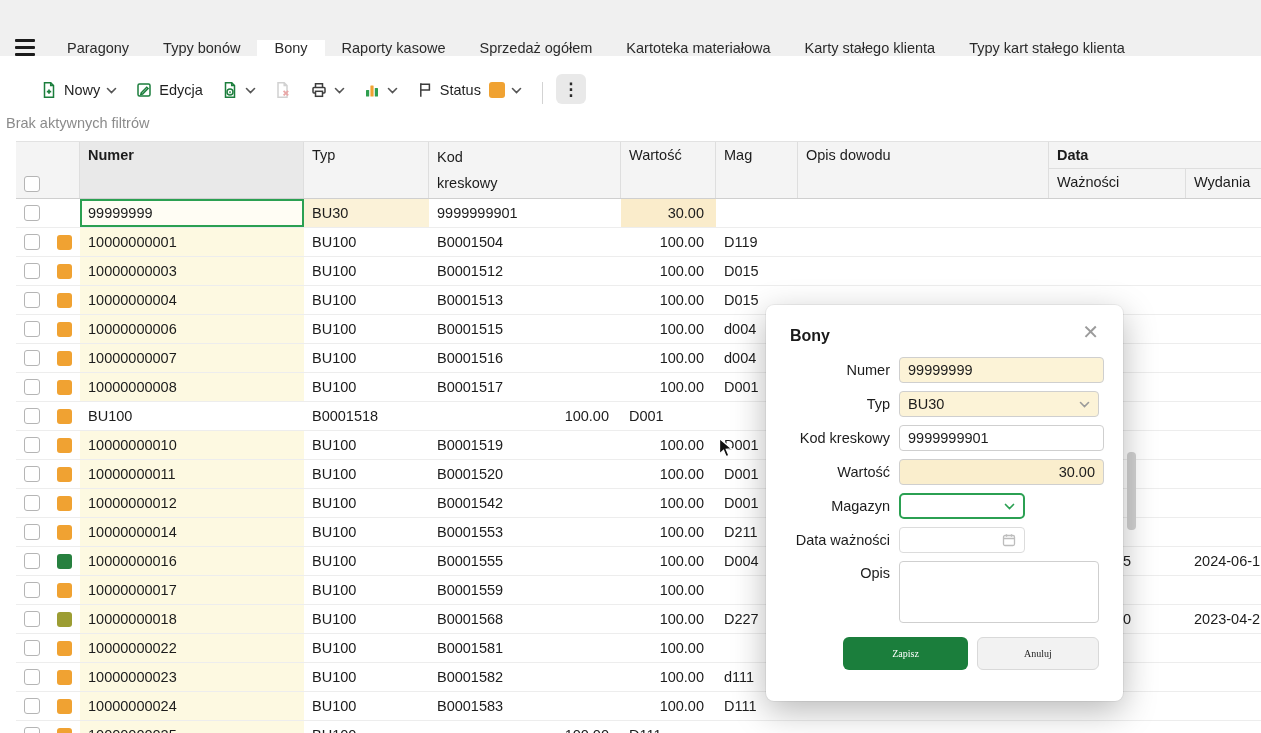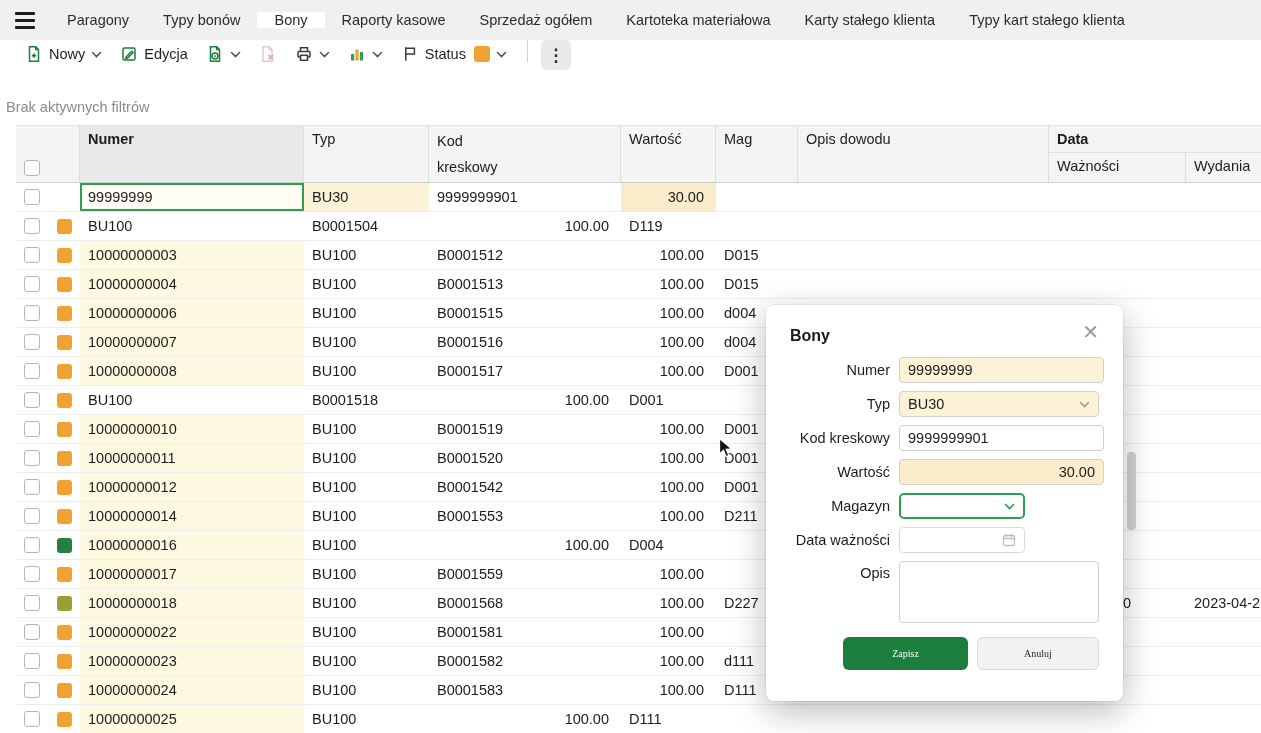--- a/index.html
+++ b/index.html
@@ -3,29 +3,29 @@
 <meta charset="utf-8">
 <style>
   * { box-sizing: border-box; margin: 0; padding: 0; }
   html,body { width:1261px; height:733px; overflow:hidden; }
   body {
     position:relative; background:#fff; color:#1f1f1f;
     font-family:"Liberation Sans", sans-serif; font-size:14.5px;
   }
 
   
-  .nav { height:40px; background:#f0f0f0; display:flex; align-items:center; }
+  .nav { height:56px; background:#f0f0f0; display:flex; align-items:flex-end; }
   .burger { width:50px; display:flex; flex-direction:column; justify-content:center; align-items:center; gap:4px; cursor:pointer; background:none; border:none; }
   .burger i { display:block; width:20px; height:3px; background:#1c1c1c; border-radius:1px; }
   .tabs { display:flex; align-items:stretch; }
   .tab { padding:0 17px; display:flex; align-items:center; color:#2b2b2b; cursor:pointer; white-space:nowrap; }
   .tab.on { background:#fff; }
 
   
-  .toolbar { height:48px; background:#fff; display:flex; align-items:flex-start; padding-left:18px; gap:4px; }
+  .toolbar { height:48px; background:#fff; display:flex; align-items:flex-end; padding-left:33px; gap:4px; }
   .tbtn { display:flex; align-items:center; gap:6px; background:none; border:none; padding:5px 7px; border-radius:6px; font-family:inherit; font-size:14.5px; color:#1f1f1f; cursor:pointer; }
   .tbtn.disabled { opacity:.45; cursor:default; }
   .chev { flex:none; }
   .vsep { width:1px; height:22px; background:#d3d3d3; margin:0 9px; }
   .kebab { width:30px; height:30px; background:#e9e9e9; border:none; border-radius:6px; font-size:17px; font-weight:700; color:#2b2b2b; cursor:pointer; display:flex; align-items:center; justify-content:center; }
   .status-square { width:16px; height:16px; border-radius:3px; background:#f0a232; margin-left:2px; }
 
   
   .filters { height:37px; display:flex; align-items:center; padding-left:6px; color:#8b8b8b; }
 
@@ -237,20 +237,21 @@
         <div class="c wyd"></div>
       </div>
 
       <div class="trow grid-cols">
         <div class="c cb-c">
           <span class="cb"></span>
         </div>
         <div class="c st-c">
           <span class="sq v-orange"></span>
         </div>
+        <div class="c numer">10000000001</div>
         <div class="c typ">BU100</div>
         <div class="c kod">B0001504</div>
         <div class="c wart">100.00</div>
         <div class="c mag">D119</div>
         <div class="c opis"></div>
         <div class="c wazn"></div>
         <div class="c wyd"></div>
       </div>
 
       <div class="trow grid-cols">
@@ -424,20 +425,21 @@
 
       <div class="trow grid-cols">
         <div class="c cb-c">
           <span class="cb"></span>
         </div>
         <div class="c st-c">
           <span class="sq v-green"></span>
         </div>
         <div class="c numer">10000000016</div>
         <div class="c typ">BU100</div>
+        <div class="c kod">B0001555</div>
         <div class="c wart">100.00</div>
         <div class="c mag">D004</div>
         <div class="c opis"></div>
         <div class="c wazn">2024-06-15</div>
         <div class="c wyd">2024-06-1</div>
       </div>
 
       <div class="trow grid-cols">
         <div class="c cb-c">
           <span class="cb"></span>

